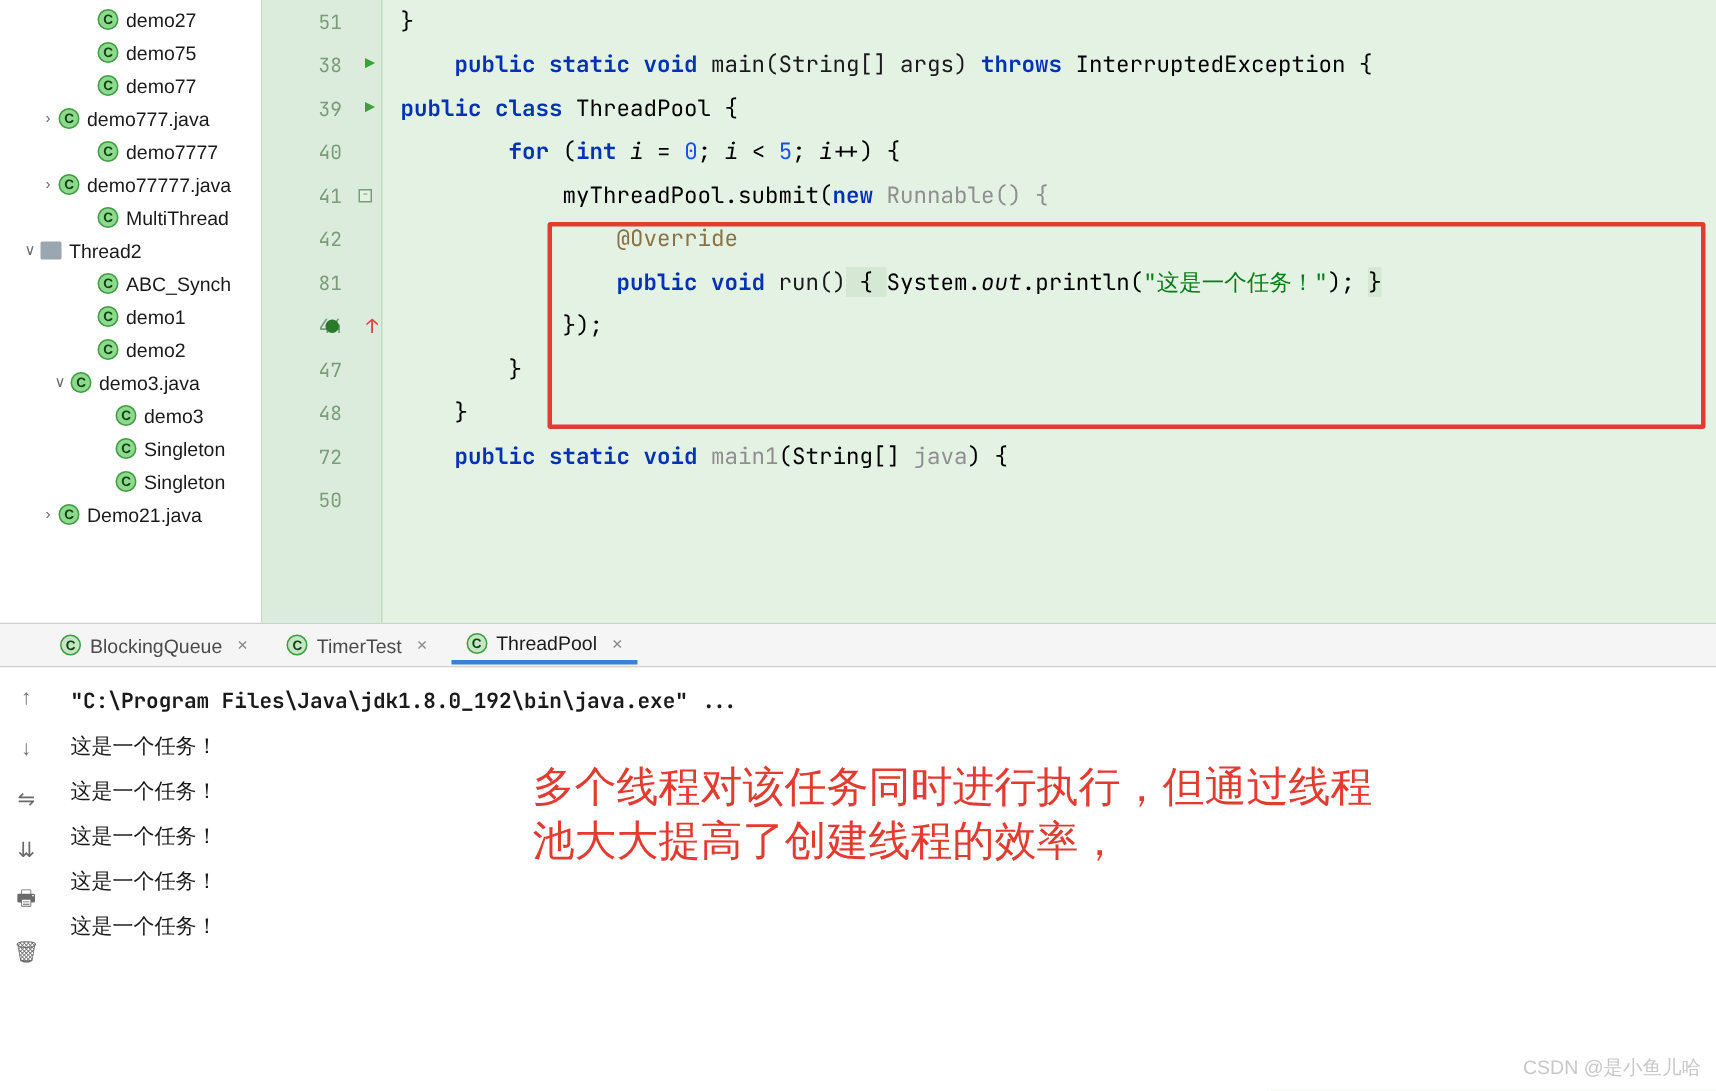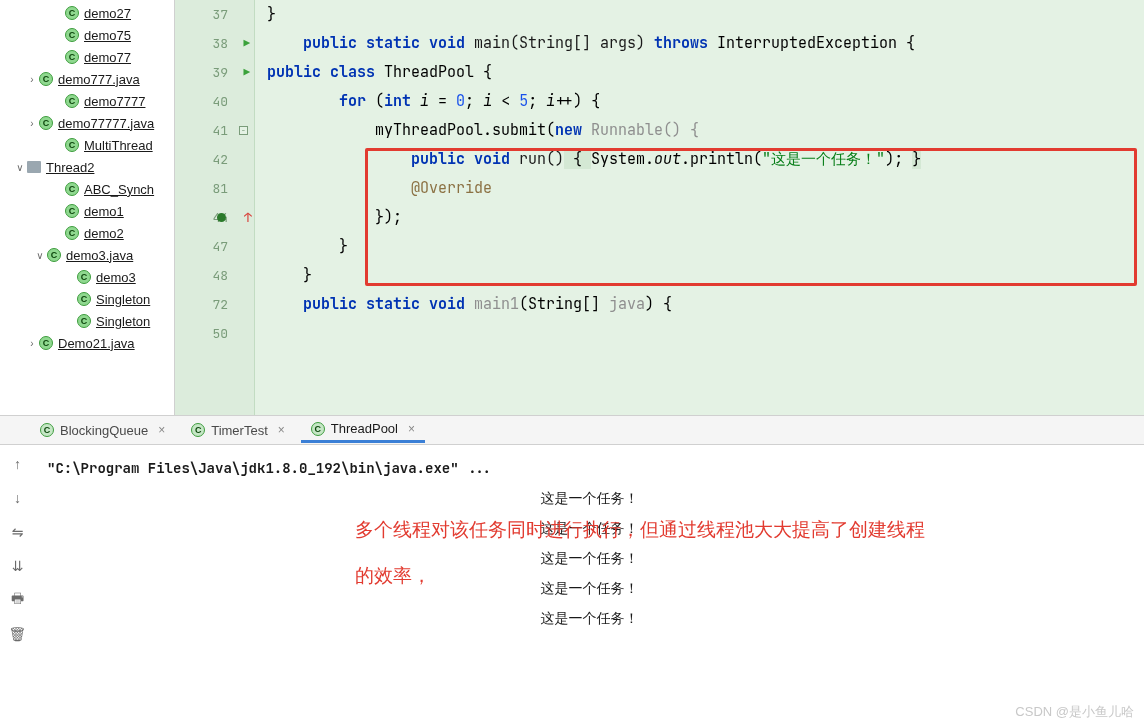--- a/index.html
+++ b/index.html
@@ -62,21 +62,21 @@
   display: flex;
   align-items: center;
   justify-content: center;
 }
 .folder-icon {
   width: 14px;
   height: 12px;
   background: #9aa7b0;
   border-radius: 1px;
 }
-.tree-label { color: #1a1a1a; font-size: 13px; text-decoration: underline; }
+.tree-label { color: #1a1a1a; font-size: 13px; }
 
 .editor-area {
   flex: 1;
   display: flex;
   background: #e4f2e4;
   font-family: "JetBrains Mono", Consolas, "Courier New", monospace;
   font-size: 15px;
   line-height: 29px;
 }
 .gutter {
@@ -210,27 +210,27 @@
 }
 .console-output {
   flex: 1;
   padding: 8px 12px;
   font-family: "JetBrains Mono", Consolas, "Courier New", monospace;
   font-size: 14px;
   line-height: 30px;
   position: relative;
 }
 .cmd-line { color: #1a1a1a; font-weight: bold; }
-.out-line { color: #1a1a1a; text-align: center; }
+.out-line { color: #1a1a1a; }
 .annotation-text {
   position: absolute;
   color: #e23b30;
   font-family: "Microsoft YaHei", sans-serif;
-  font-size: 19px;
-  line-height: 46px;
+  font-size: 28px;
+  line-height: 36px;
   font-weight: 400;
 }
 .watermark {
   position: absolute;
   bottom: 6px;
   right: 10px;
   color: #c8c8c8;
   font-size: 13px;
 }
 </style>
@@ -364,21 +364,21 @@
         <span class="tree-chevron">›</span>
         <span class="tree-icon">
           <span class="class-icon">C</span>
         </span>
         <span class="tree-label">Demo21.java</span>
       </div>
     </div>
   <div class="editor-area">
     <div class="gutter" id="gutter">
         <div class="gutter-row">
-          <span class="line-num">37</span>
+          <span class="line-num">51</span>
         </div>
         <div class="gutter-row">
           <span class="line-num">38</span>
           <span class="run-gutter">▶</span>
         </div>
         <div class="gutter-row">
           <span class="line-num">39</span>
           <span class="run-gutter">▶</span>
         </div>
         <div class="gutter-row">
@@ -412,22 +412,22 @@
           <span class="line-num">50</span>
         </div>
       </div>
     <div class="code-area" id="code-area">
       <div class="highlight-box" id="hlbox" style="top: 148px; left: 110px; width: 772px; height: 138px;"></div>
     <div class="code-line"><span class="">}</span></div>
         <div class="code-line"><span class="">    </span><span class="kw">public static void </span><span class="fn">main(String[] args) </span><span class="kw">throws </span><span class="">InterruptedException {</span></div>
         <div class="code-line"><span class="kw">public class </span><span class="">ThreadPool {</span></div>
         <div class="code-line"><span class="">        </span><span class="kw">for </span><span class="">(</span><span class="kw">int </span><span class="field-i">i</span><span class=""> = </span><span class="num">0</span><span class="">; </span><span class="field-i">i</span><span class=""> &lt; </span><span class="num">5</span><span class="">; </span><span class="field-i">i</span><span class="">++) {</span></div>
         <div class="code-line"><span class="">            myThreadPool.submit(</span><span class="kw">new </span><span class="param">Runnable() {</span></div>
+        <div class="code-line"><span class="">                </span><span class="ann">@Override</span></div>
         <div class="code-line"><span class="">                </span><span class="kw">public void </span><span class="fn">run()</span><span class="caret-bg"> { </span><span class="">System.</span><span class="field-i">out</span><span class="">.println(</span><span class="str">"这是一个任务！"</span><span class="">); </span><span class="caret-bg">}</span></div>
-        <div class="code-line"><span class="">                </span><span class="ann">@Override</span></div>
         <div class="code-line"><span class="">            });</span></div>
         <div class="code-line"><span class="">        }</span></div>
         <div class="code-line"><span class="">    }</span></div>
         <div class="code-line"><span class="">    </span><span class="kw">public static void </span><span class="param">main1</span><span class="">(String[] </span><span class="param">java</span><span class="">) {</span></div>
       </div>
   </div>
 </div>
 
 <div class="file-tabs" id="file-tabs">
     <div class="file-tab">

